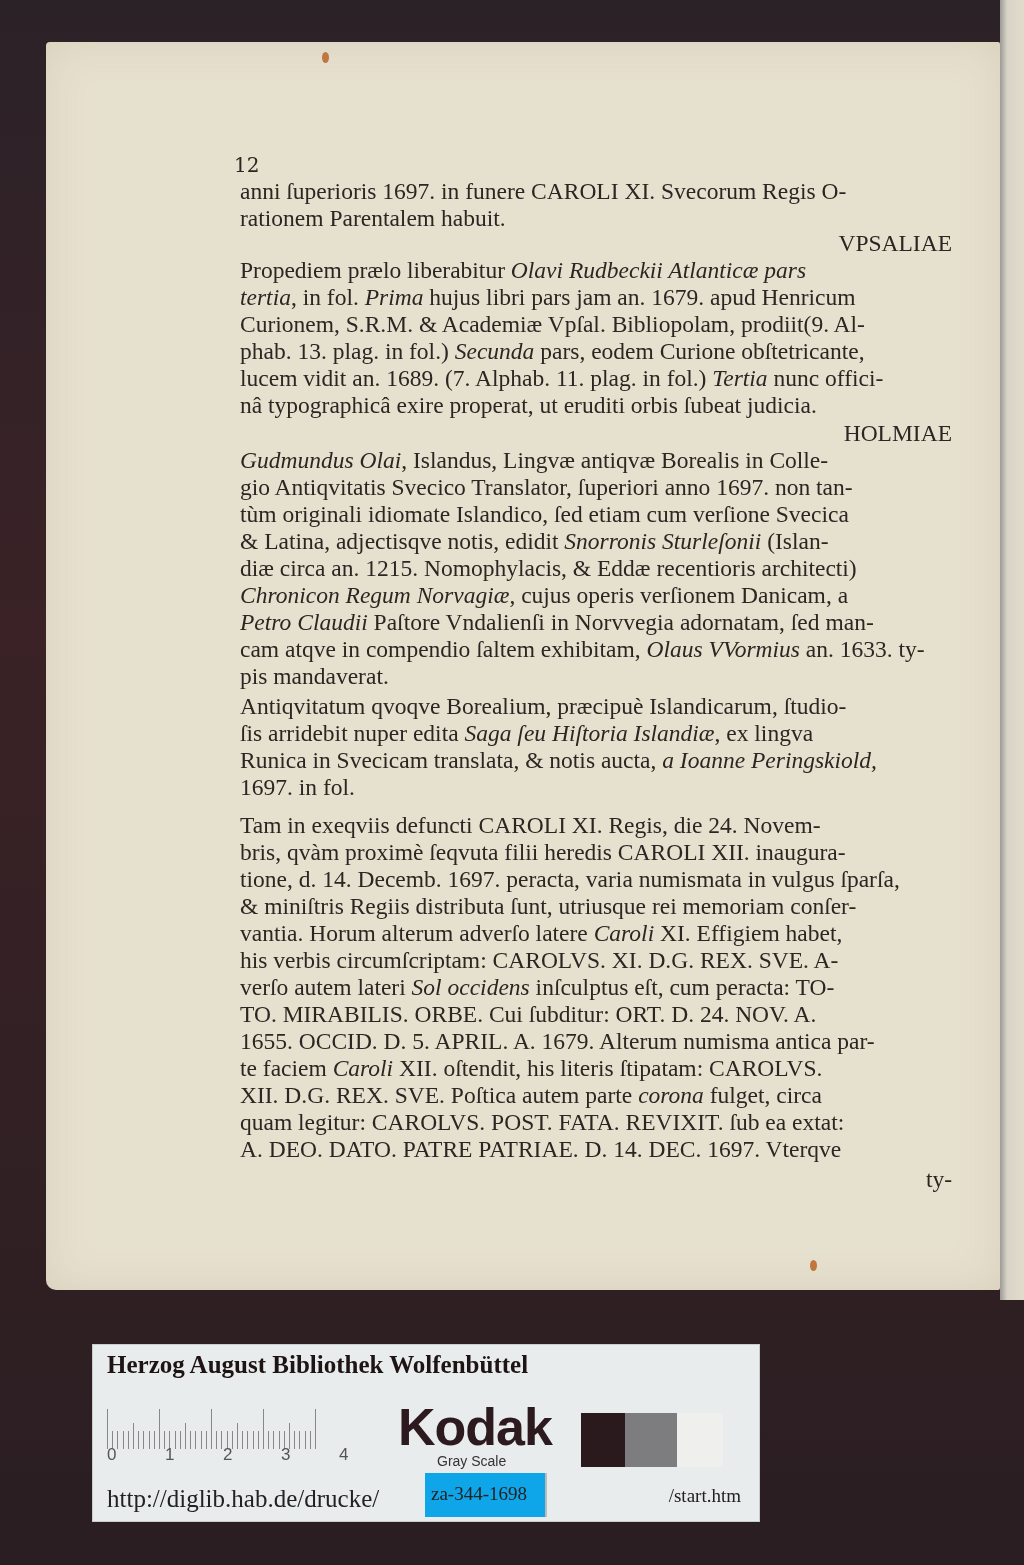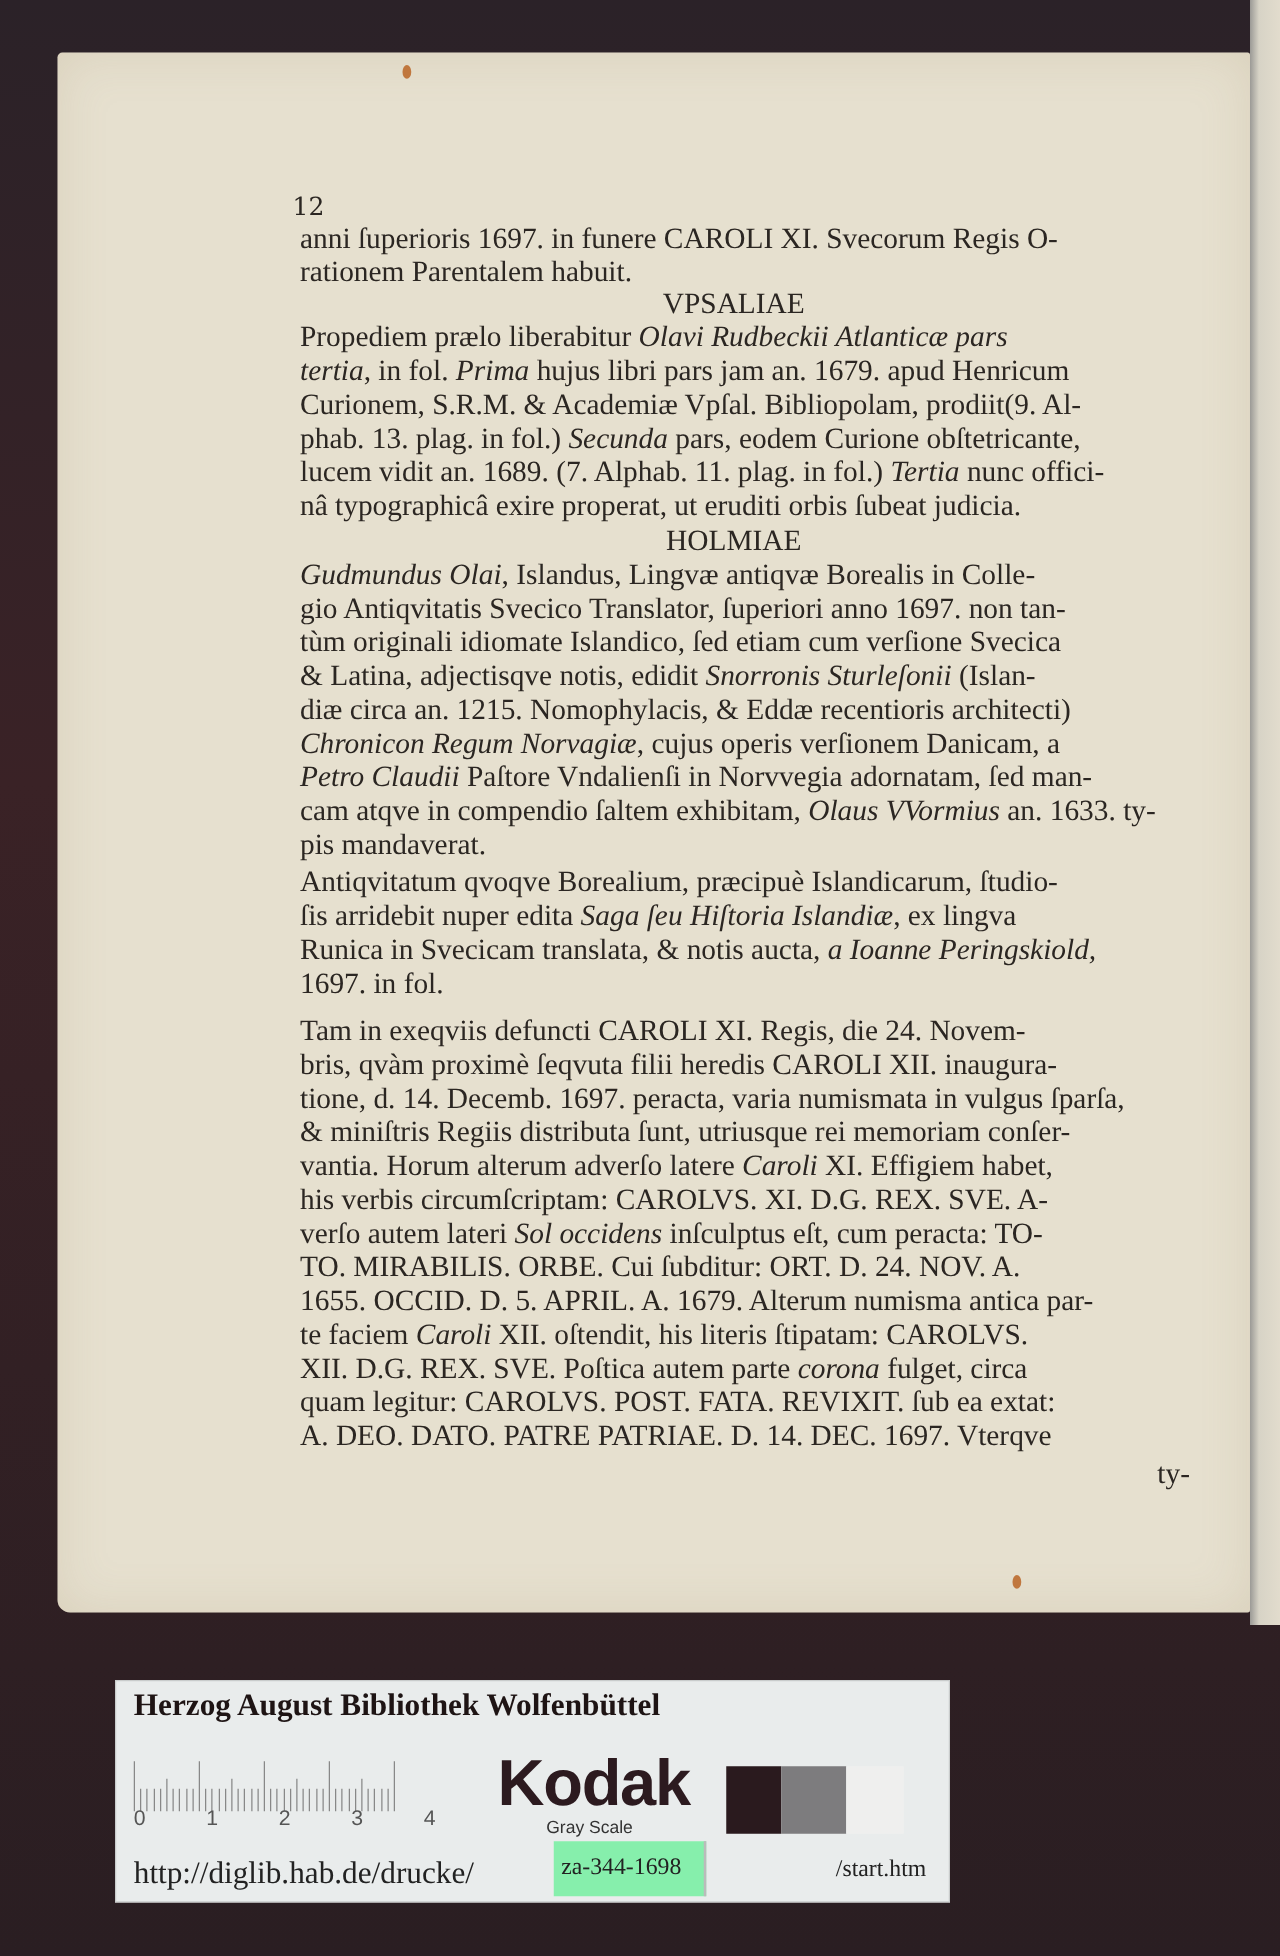--- a/index.html
+++ b/index.html
@@ -30,21 +30,21 @@
   .head-row { position:absolute; left:234px; top:128px; width:540px; height:36px;margin-top:19px; }
   .page-no { position:absolute; left:0; top:6px; font-size:20px; }
   .running-title {
     position:absolute; left:230px; top:0; font-size:26px; letter-spacing:4px;
   }
   .line {
     position:absolute; left:240px; width:712px;
     font-family:"Liberation Serif", serif; font-size:23.5px; line-height:27px;
     white-space:nowrap; text-align:justify;
   }
-  .line.center { text-align:center; left:222px; width:730px; }
+  .line.center { text-align:right; left:222px; width:730px; }
   .line i { font-style:italic; }
   .label {
     position:absolute; left:92px; top:1344px; width:666px; height:176px;
     background:#e9ecec; border:1px solid #c9cccc;
   }
   .label-title {
     position:absolute; left:14px; top:6px; width:640px;
     font-family:"Liberation Serif", serif; font-weight:bold; font-size:25px;
     color:#1e1414; white-space:nowrap;
   }
@@ -60,22 +60,22 @@
   .grayscale-label {
     position:absolute; left:344px; top:108px;
     font-family:"Liberation Sans", sans-serif; font-size:14px; color:#333;text-align:right;
   }
   .swatch { position:absolute; top:68px; height:54px; }
   .url-left {
     position:absolute; left:14px; top:140px;
     font-family:"Liberation Serif", serif; font-size:25px; color:#222;
   }
   .code-box {
-    position:absolute; left:350px; top:128px; width:120px; height:44px;
-    background:#86efac; border-right:2px solid #bbb;
+    position:absolute; left:332px; top:128px; width:120px; height:44px;
+    background:#0ea5e9; border-right:2px solid #bbb;
   }
   .code-text {
     position:absolute; left:6px; top:10px;
     font-family:"Liberation Serif", serif; font-size:19px; color:#222;
   }
   .url-right {
     position:absolute; right:18px; top:140px;
     font-family:"Liberation Serif", serif; font-size:19px; color:#222;
   }
 </style>

